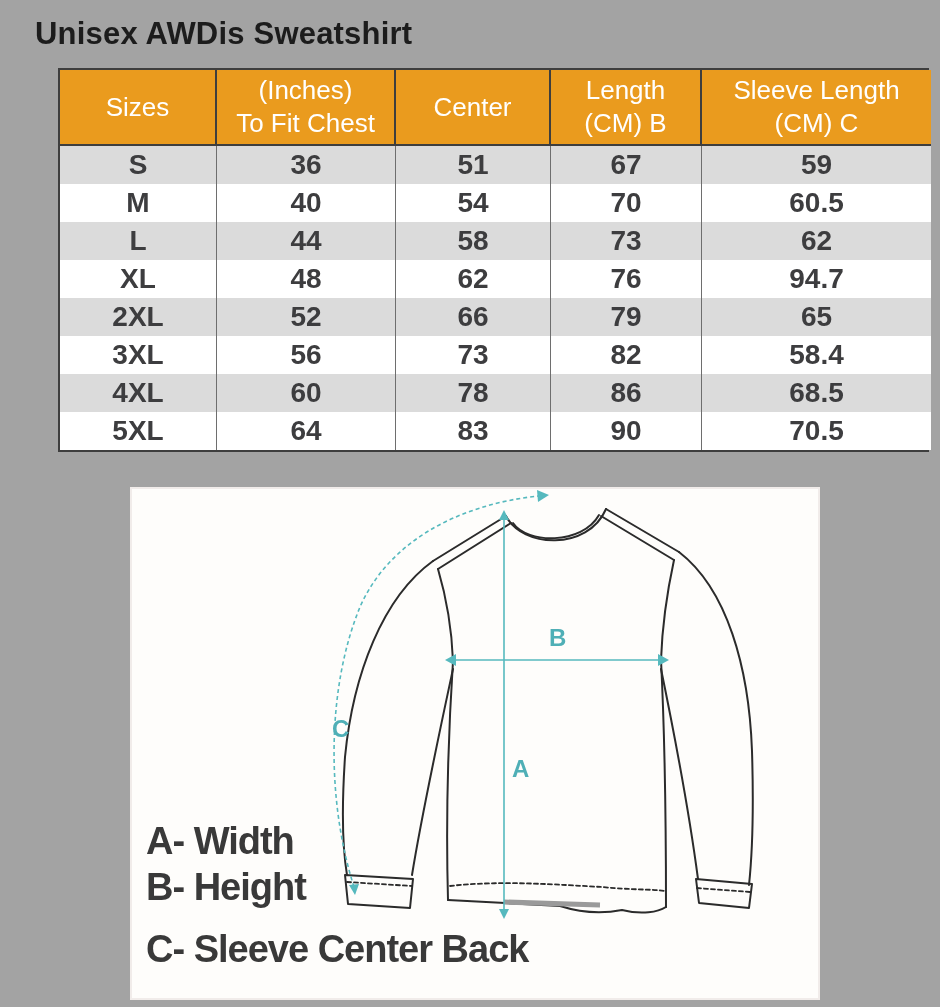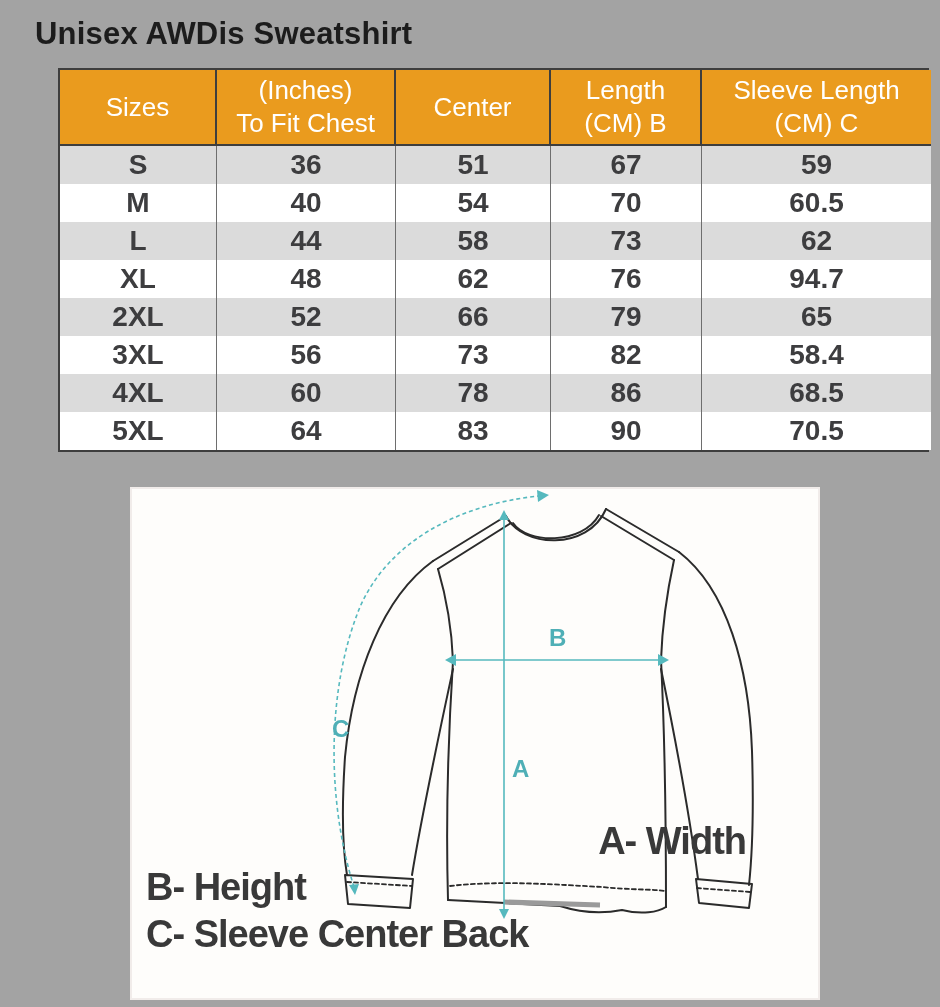--- a/index.html
+++ b/index.html
@@ -39,23 +39,23 @@
   .frame{
     position:absolute;left:130px;top:487px;width:690px;height:513px;
     background:#fefdfb;border:2px solid #f1ecea;box-sizing:border-box;
   }
   .frame svg{position:absolute;left:0;top:0;}
   .legend{
     position:absolute;left:14px;width:600px;
     font-weight:bold;color:#393939;font-size:38px;letter-spacing:-1px;
     line-height:38px;white-space:nowrap;
   }
-  .legend.l0{top:333px;text-align:right;}
+  .legend.l0{top:333px;}
   .legend.l1{top:379px;}
-  .legend.l2{top:426px;}
+  .legend.l2{top:441px;}
 </style>
 </head>
 <body>
 
 <div class="canvas">
 
   <div class="title">Unisex AWDis Sweatshirt</div>
 
   <div class="tbl">
     <div class="tr">

